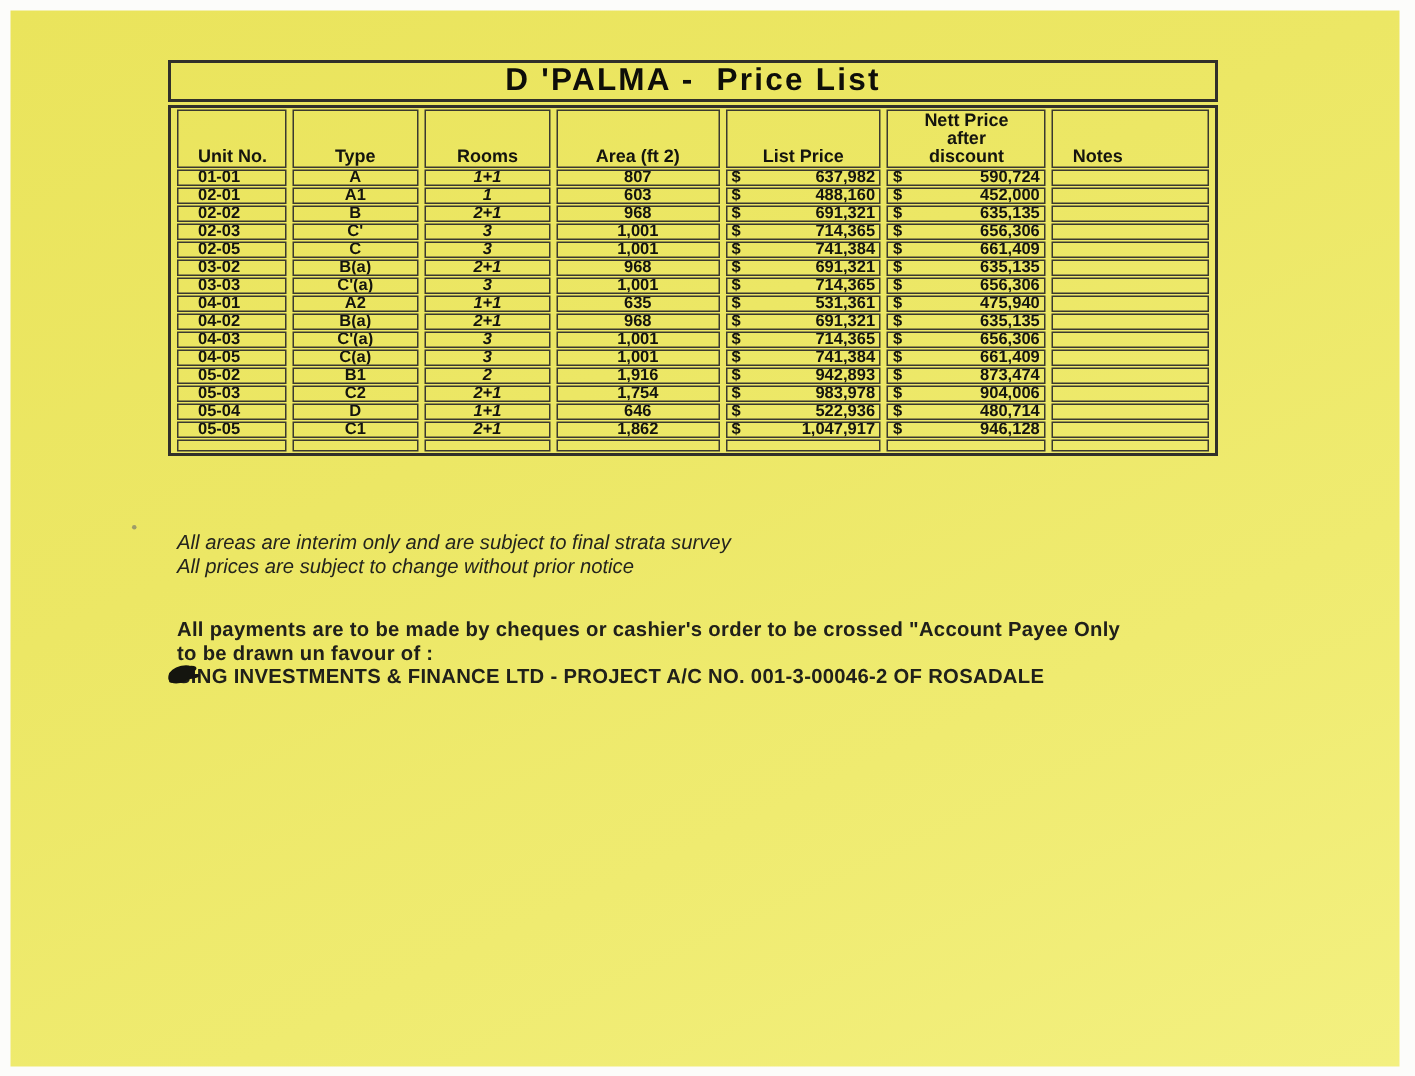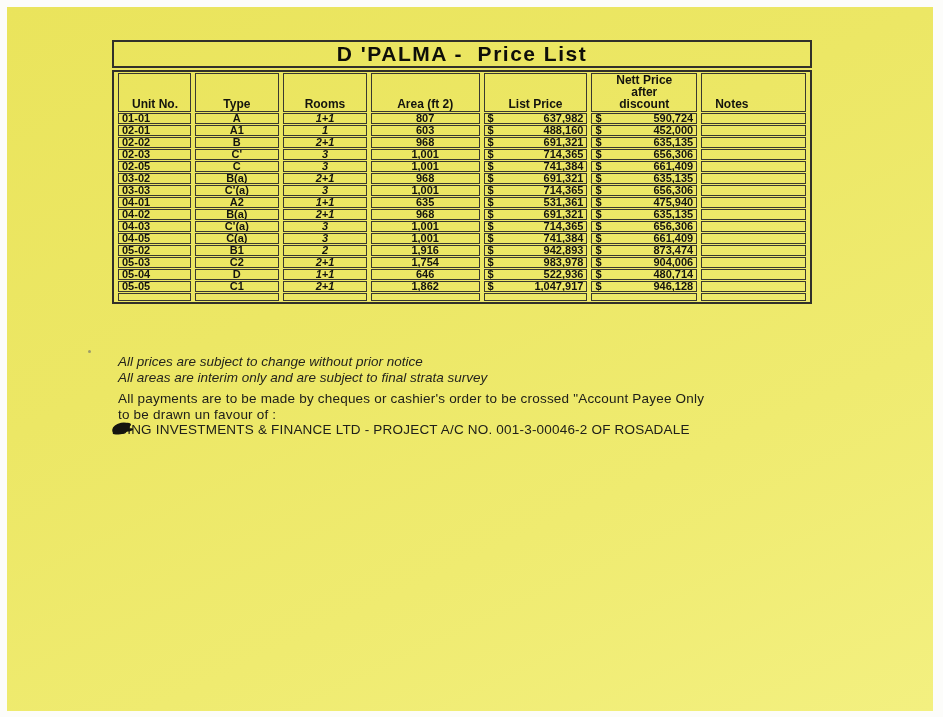--- a/index.html
+++ b/index.html
@@ -17,30 +17,30 @@
                color:#0e0e09; white-space:pre; }
   .frame { border:2.5px solid #31302a; margin-top:2px; }
   table { width:100%; border-collapse:separate; border-spacing:4px 1.5px; table-layout:fixed; }
   th, td { border:1.5px solid #3a3930; color:#14140e; overflow:hidden; }
   th { height:34px; vertical-align:bottom; text-align:center; font-size:12px;
        font-weight:bold; padding:0 2px 1px 2px; line-height:12px; }
   th.h-left { text-align:left; padding-left:13px; }
   th.h-multi { white-space:pre-line; }
   td { height:8px; line-height:9px; font-size:11px; font-weight:bold;
        text-align:center; padding:0 3px; }
-  td.c-unit { text-align:left; padding-left:3px; }
+  td.c-unit { text-align:left; padding-left:13px; }
   td.c-rooms { font-style:italic; }
   .mny { display:flex; justify-content:space-between; align-items:baseline; }
   .mny .amt { text-align:right; }
 
   
   .notes-block { position:absolute; left:111px; top:347px; color:#24241d;
                  font-style:italic; font-size:13.5px; line-height:15.5px; white-space:nowrap; }
-  .pay-block { position:absolute; left:111px; top:384px; color:#20201a;
-               font-size:13.5px; line-height:15px; letter-spacing:0.2px; white-space:nowrap; }
+  .pay-block { position:absolute; left:111px; top:405px; color:#20201a;
+               font-size:13.5px; line-height:15px; letter-spacing:0.2px; white-space:nowrap;font-weight:bold; }
   .pay-line { margin-bottom:0.5px; }
   .bank-line { position:relative; }
 
   
   .smudge { position:absolute; left:-6px; top:1px; width:18px; height:11px;
             background:#15150f; border-radius:45% 60% 50% 55%;
             transform:rotate(-12deg) skewX(-20deg);
             box-shadow:4px -2px 0 -3px #15150f, -3px 3px 0 -4px #15150f, 8px 3px 0 -4px #15150f; }
   
   .dot { position:absolute; left:81px; top:343px; width:3px; height:3px;
@@ -374,22 +374,22 @@
                 <td class="c-notes"></td>
               </tr>
             </tbody>
         </table>
       </div>
     </div>
 
     <div class="dot"></div>
 
     <div class="notes-block">
+      <div>All areas are interim only and are subject to final strata survey</div>
       <div>All prices are subject to change without prior notice</div>
-      <div>All areas are interim only and are subject to final strata survey</div>
     </div>
 
     <div class="pay-block">
       <div class="pay-line">All payments are to be made by cheques or cashier's order to be crossed "Account Payee Only</div>
       <div class="pay-line">to be drawn un favour of :</div>
       <div class="pay-line bank-line">
         <span class="smudge"></span>
         <span>SING INVESTMENTS &amp; FINANCE LTD - PROJECT A/C NO. 001-3-00046-2 OF ROSADALE</span>
       </div>
     </div>

